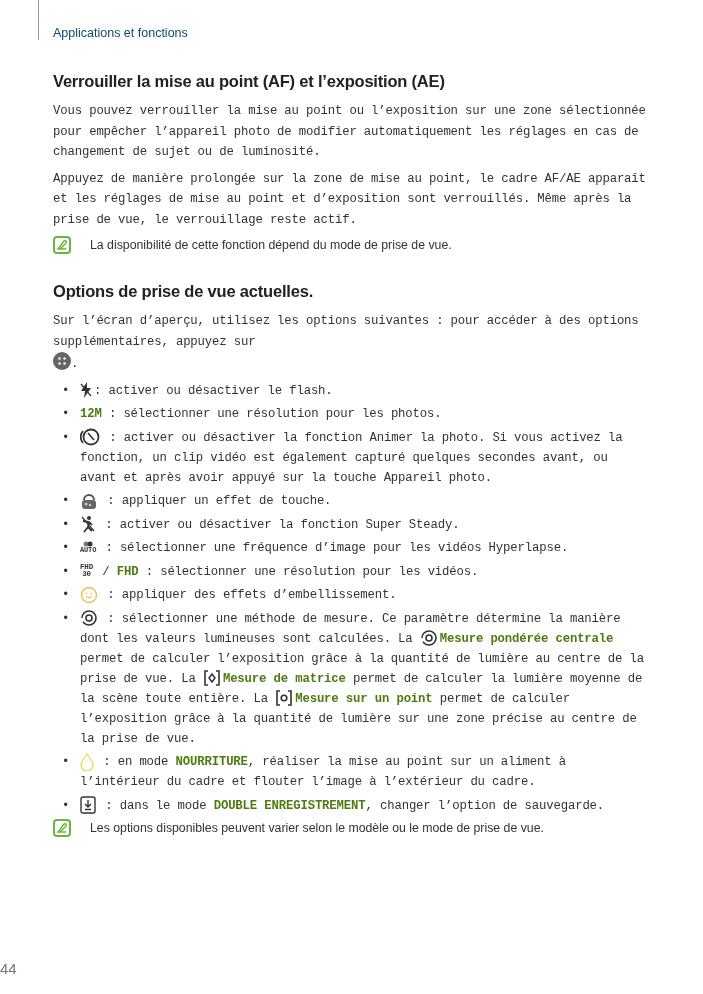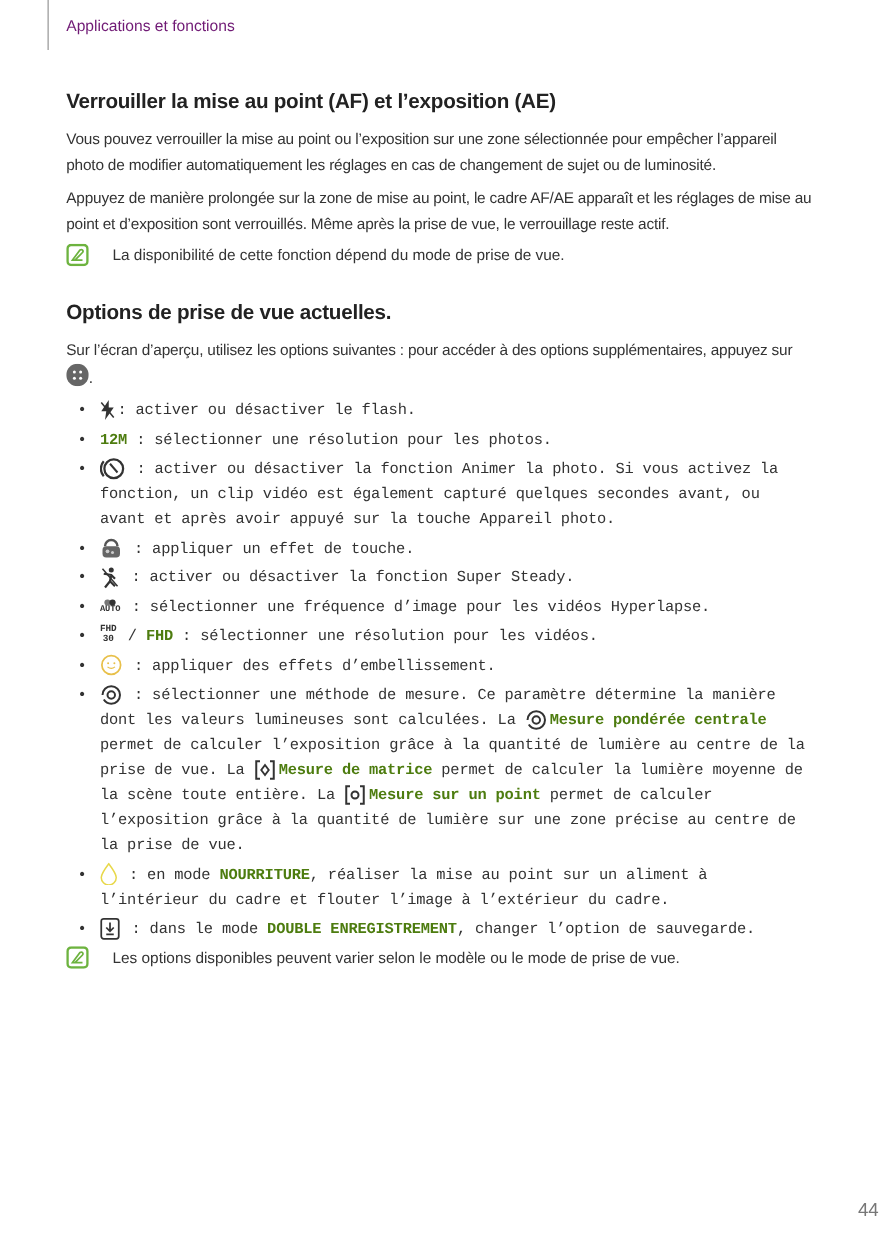--- a/index.html
+++ b/index.html
@@ -1,30 +1,30 @@
 <!DOCTYPE html>
 <html><head>
 <meta charset="utf-8">
 <style>
   html, body { margin:0; padding:0; background:#fff; }
   body { width:703px; height:994px; position:relative; overflow:hidden;
          font-family:"Liberation Sans", sans-serif; color:#333; }
   .vline { position:absolute; left:38px; top:0; width:1px; height:40px; background:#999; }
-  .section-head { position:absolute; left:53px; top:14px; font-size:12.5px; color:#701a75; }
+  .section-head { position:absolute; left:53px; top:26px; font-size:12.5px; color:#0c4a6e; }
   .content { position:absolute; left:53px; top:72px; width:598px; }
   h2 { font-size:16.5px; font-weight:bold; color:#222; margin:0 0 10px 0; letter-spacing:-0.2px; }
-  p { font-size:12.3px; line-height:20.5px; margin:0 0 6px 0; letter-spacing:-0.15px; }
+  p { font-size:12.3px; line-height:20.5px; margin:0 0 6px 0; letter-spacing:-0.15px;font-family:Liberation Mono, monospace; }
   .note { display:flex; align-items:center; margin:4px 0 0 0; font-size:12.3px; }
   .note-icon { width:18px; height:18px; margin-right:19px; flex:none; }
   ul { list-style:none; margin:6px 0 0 0; padding:0; }
   li { position:relative; padding-left:27px; font-size:12.3px; line-height:20px; margin-bottom:3.5px; letter-spacing:-0.15px;font-family:Liberation Mono, monospace; }
   li::before { content:"•"; position:absolute; left:9px; top:0; color:#333; }
   .ic { display:inline-block; vertical-align:middle; margin-right:2px; }
   b { color:#4d7c0f; }
-  .pagenum { position:absolute; top:960px; left:0; width:703px; text-align:right; font-size:15px; color:#777; }
+  .pagenum { position:absolute; top:960px; left:0; width:703px; text-align:left; font-size:15px; color:#777; }
   .small-ic { display:inline-block; vertical-align:-3px; }
 </style>
 </head>
 <body>
 
 <div class="vline"></div>
 <div class="section-head">Applications et fonctions</div>
 
 <div class="content">
   <h2>Verrouiller la mise au point (AF) et l’exposition (AE)</h2>

